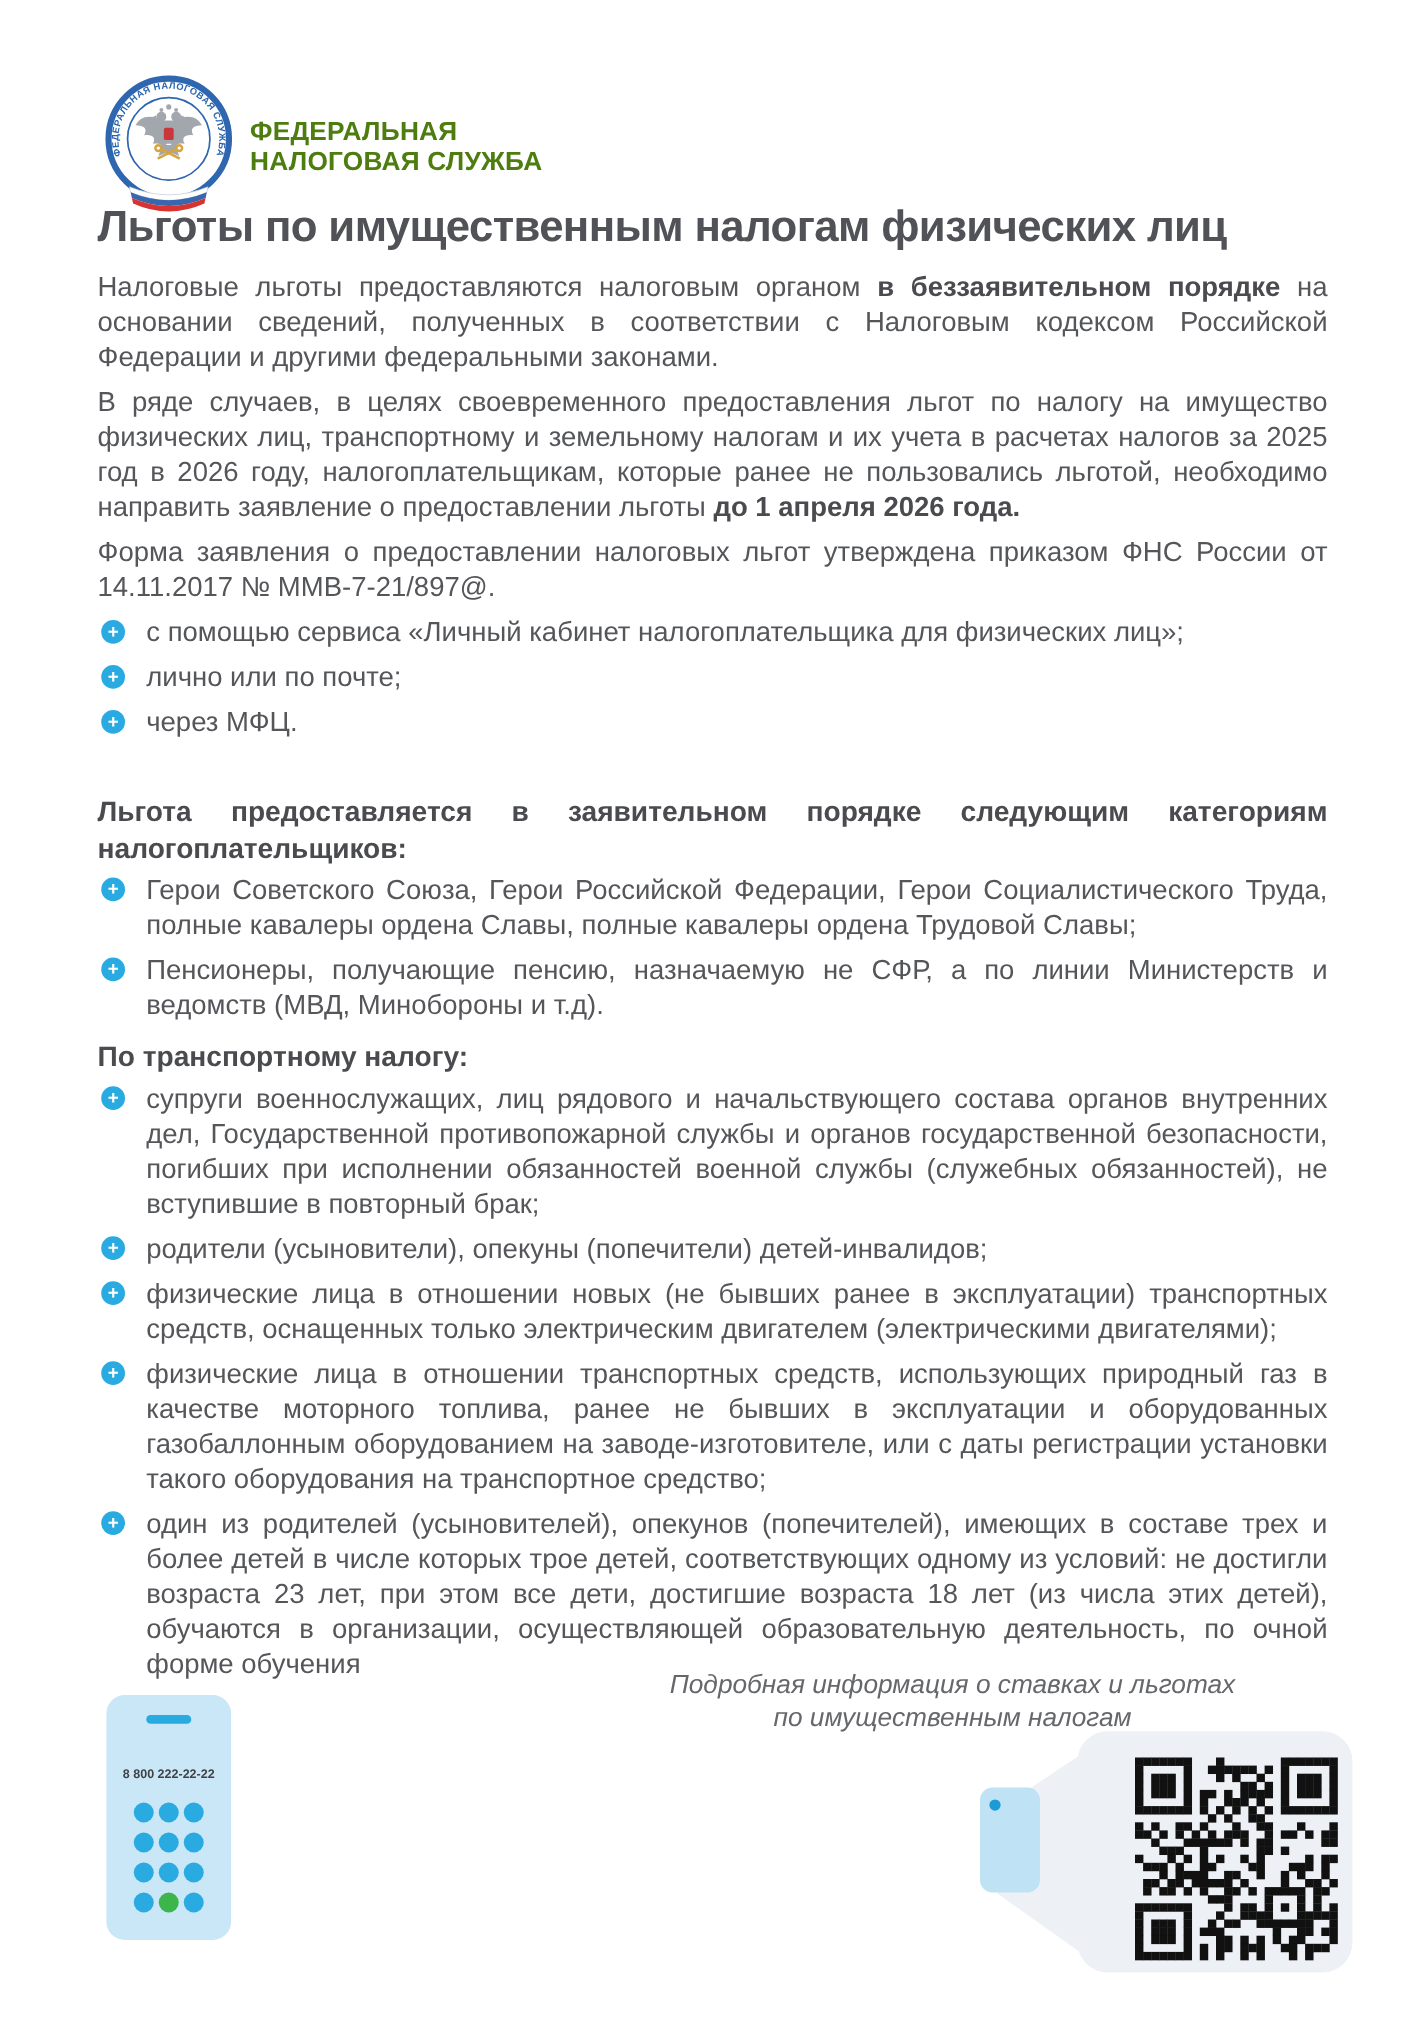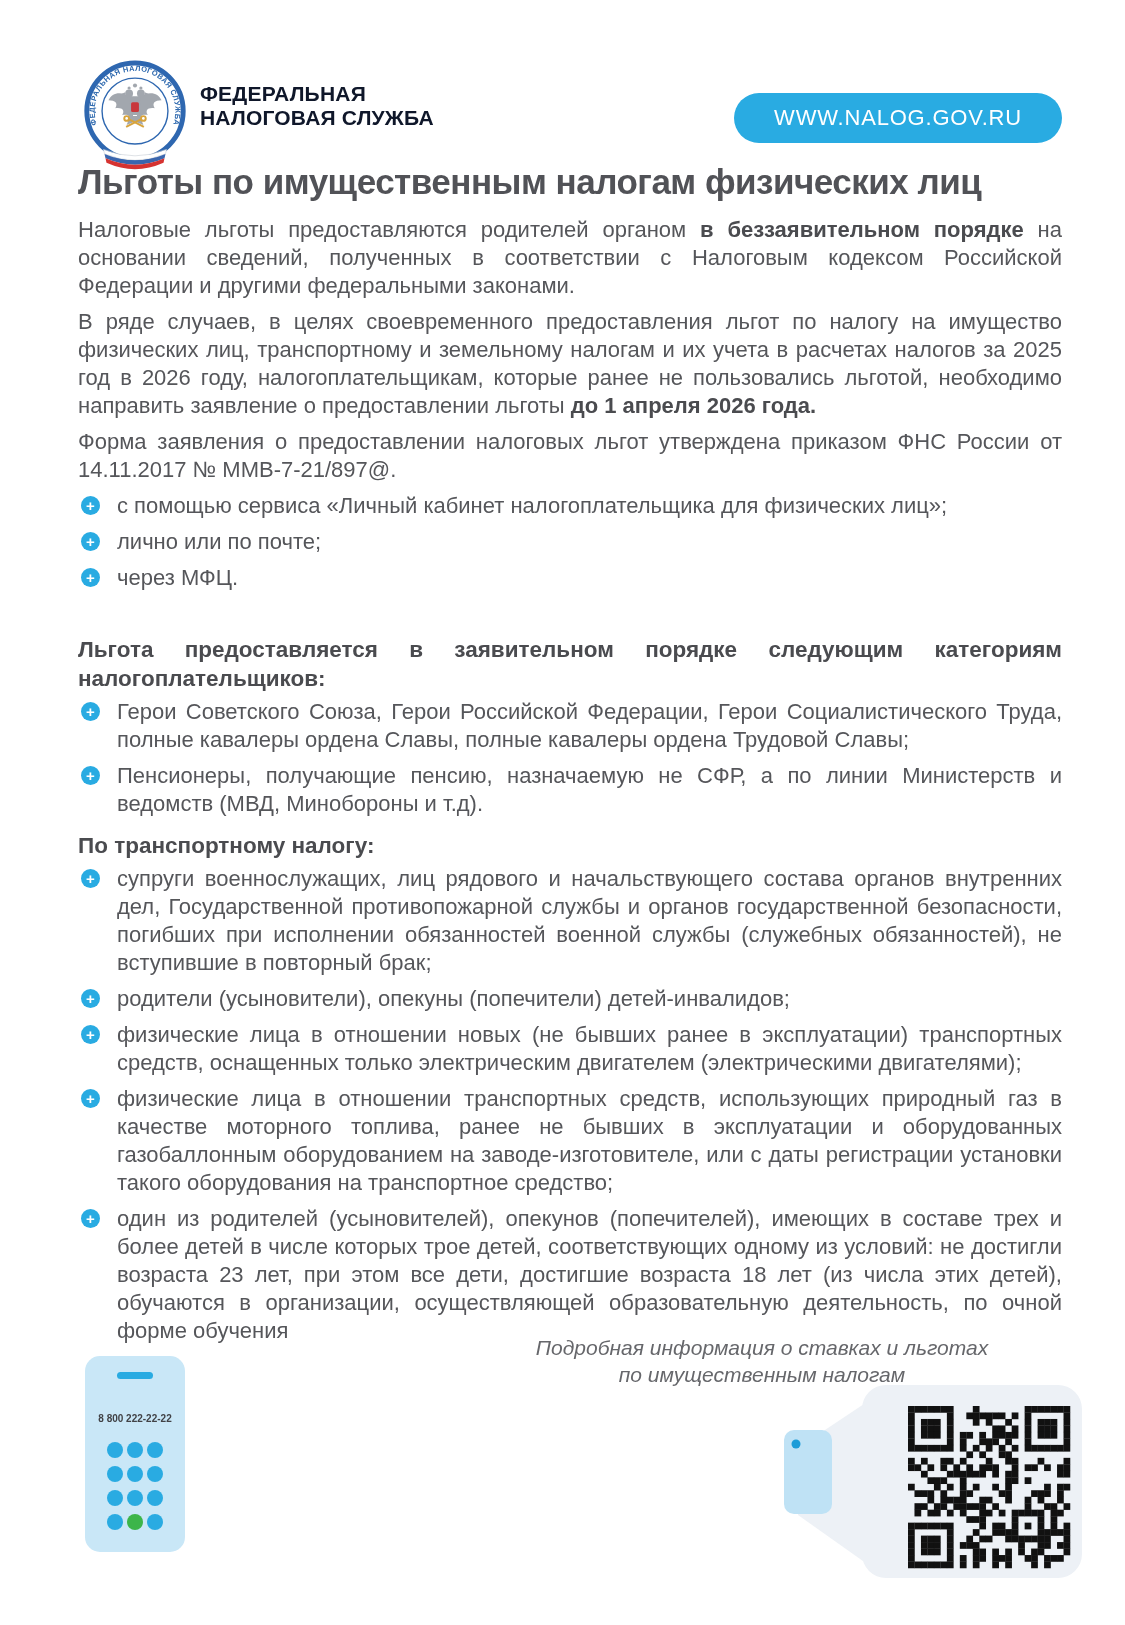--- a/index.html
+++ b/index.html
@@ -3,22 +3,22 @@
 <meta charset="utf-8">
 <style>
   html,body{margin:0;padding:0;background:#fff;}
   .page{
     position:relative;width:1125px;height:1625px;background:#ffffff;overflow:hidden;
     font-family:"Liberation Sans","DejaVu Sans",sans-serif;color:#55565A;
   }
   
   .seal{position:absolute;left:82px;top:58px;width:106px;height:119px;}
   .org-name{
-    position:absolute;left:200px;top:82px;font-weight:bold;font-size:21px;line-height:24px;
-    color:#0f172a;letter-spacing:0.2px;
+    position:absolute;left:200px;top:94px;font-weight:bold;font-size:21px;line-height:24px;
+    color:#4d7c0f;letter-spacing:0.2px;
   }
   .site-pill{
     position:absolute;top:93px;right:63px;height:50px;border-radius:25px;background:#29ABE2;
     display:flex;align-items:center;justify-content:center;padding:0 40px;border:none;
     color:#ffffff;font-size:22px;letter-spacing:0.8px;font-family:inherit;cursor:pointer;
   }
   
   .main{position:absolute;left:78px;right:63px;top:162px;}
   h1{
     margin:0 0 14px 0;font-size:35px;line-height:40px;color:#515257;
@@ -90,26 +90,25 @@
       <path d="M21,97.5 Q52,110.5 83,97.5 L82,102 Q52,115 22,102 Z" fill="#3A66AE"></path>
       <path d="M22,102 Q52,115 82,102 L81,106.5 Q52,119.5 23,106.5 Z" fill="#D63331"></path>
     </g>
   </svg>
 
   <div class="org-name">
     <div>ФЕДЕРАЛЬНАЯ</div>
     <div>НАЛОГОВАЯ СЛУЖБА</div>
   </div>
 
-  <button class="site-pill">WWW.NALOG.GOV.RU</button>
 
   <div class="main">
     <h1>Льготы по имущественным налогам физических лиц</h1>
 
-    <p class="para"><span>Налоговые льготы предоставляются родителей органом </span><b>в беззаявительном порядке</b><span> на основании сведений, полученных в соответствии с Налоговым кодексом Российской Федерации и другими федеральными законами.</span></p>
+    <p class="para"><span>Налоговые льготы предоставляются налоговым органом </span><b>в беззаявительном порядке</b><span> на основании сведений, полученных в соответствии с Налоговым кодексом Российской Федерации и другими федеральными законами.</span></p>
 
     <p class="para"><span>В ряде случаев, в целях своевременного предоставления льгот по налогу на имущество физических лиц, транспортному и земельному налогам и их учета в расчетах налогов за 2025 год в 2026 году, налогоплательщикам, которые ранее не пользовались льготой, необходимо направить заявление о предоставлении льготы </span><b>до 1 апреля 2026 года.</b></p>
 
     <p class="para">Форма заявления о предоставлении налоговых льгот утверждена приказом ФНС России от 14.11.2017 № ММВ-7-21/897@.</p>
 
     <ul class="bullets">
       <li>
           <span class="plus">+</span>
           <span class="li-text">с помощью сервиса «Личный кабинет налогоплательщика для физических лиц»;</span>
         </li>

